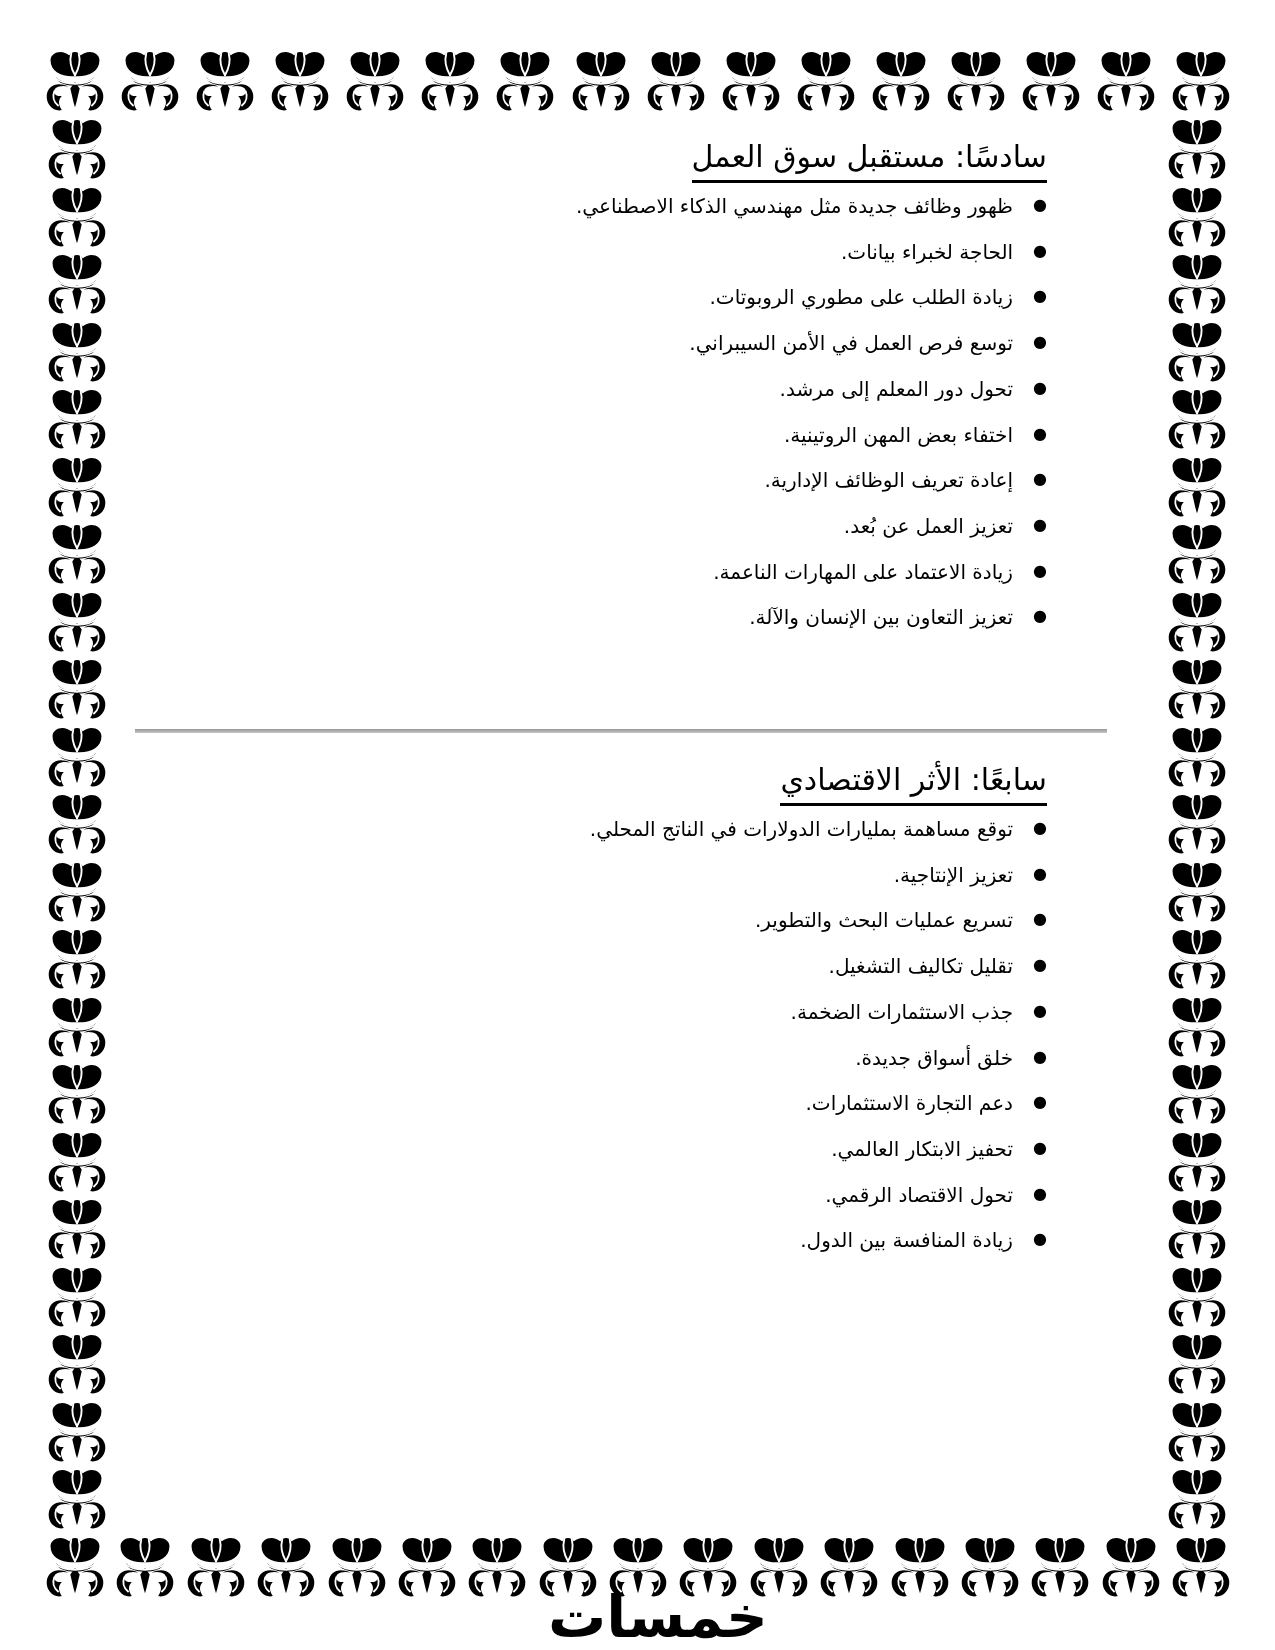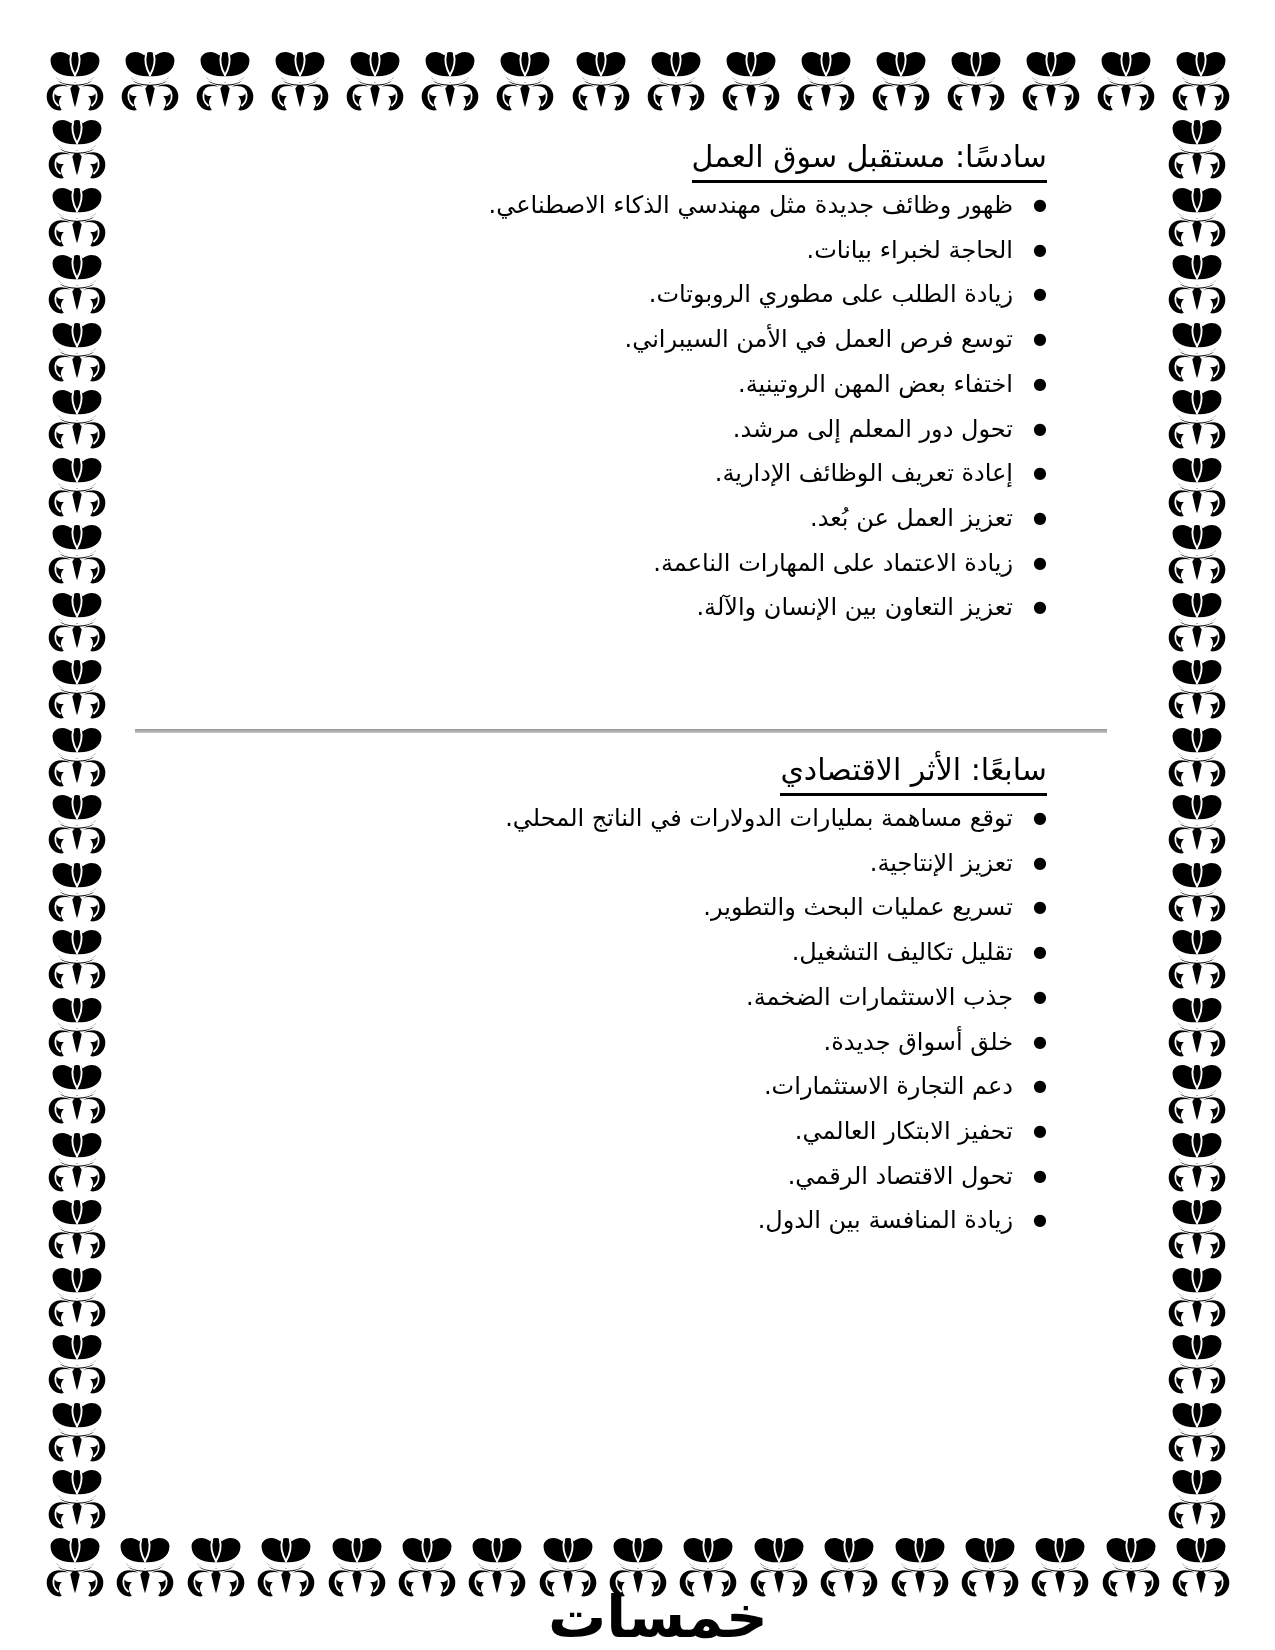--- a/index.html
+++ b/index.html
@@ -30,21 +30,21 @@
   .heading-2{margin-top:120px;}
   .heading .u{
     display:inline-block;border-bottom:3px solid #000;padding-bottom:3px;
   }
   ul.bullets{
     margin:0;padding:0;list-style:none;
   }
   .bullets-1{margin-top:49px;}
   .bullets-2{margin-top:43px;}
   ul.bullets li{
-    font-size:24px;line-height:44.7px;white-space:nowrap;
+    font-size:20px;line-height:44.7px;white-space:nowrap;
   }
   ul.bullets li::before{
     content:"●";
     font-size:16px;
     margin-left:20px;
     vertical-align:3px;
   }
   .divider{
     position:absolute;left:135px;top:729px;width:972px;height:4px;
     background:linear-gradient(#969696,#c6c6c6);
@@ -317,22 +317,22 @@
 
     <section>
       <h2 class="heading heading-1">
         <span class="u">سادسًا: مستقبل سوق العمل</span>
       </h2>
       <ul class="bullets bullets-1">
           <li>ظهور وظائف جديدة مثل مهندسي الذكاء الاصطناعي.</li>
           <li>الحاجة لخبراء بيانات.</li>
           <li>زيادة الطلب على مطوري الروبوتات.</li>
           <li>توسع فرص العمل في الأمن السيبراني.</li>
+          <li>تحول دور المعلم إلى مرشد.</li>
           <li>اختفاء بعض المهن الروتينية.</li>
-          <li>تحول دور المعلم إلى مرشد.</li>
           <li>إعادة تعريف الوظائف الإدارية.</li>
           <li>تعزيز العمل عن بُعد.</li>
           <li>زيادة الاعتماد على المهارات الناعمة.</li>
           <li>تعزيز التعاون بين الإنسان والآلة.</li>
         </ul>
     </section>
 
     <section>
       <h2 class="heading heading-2">
         <span class="u">سابعًا: الأثر الاقتصادي</span>

